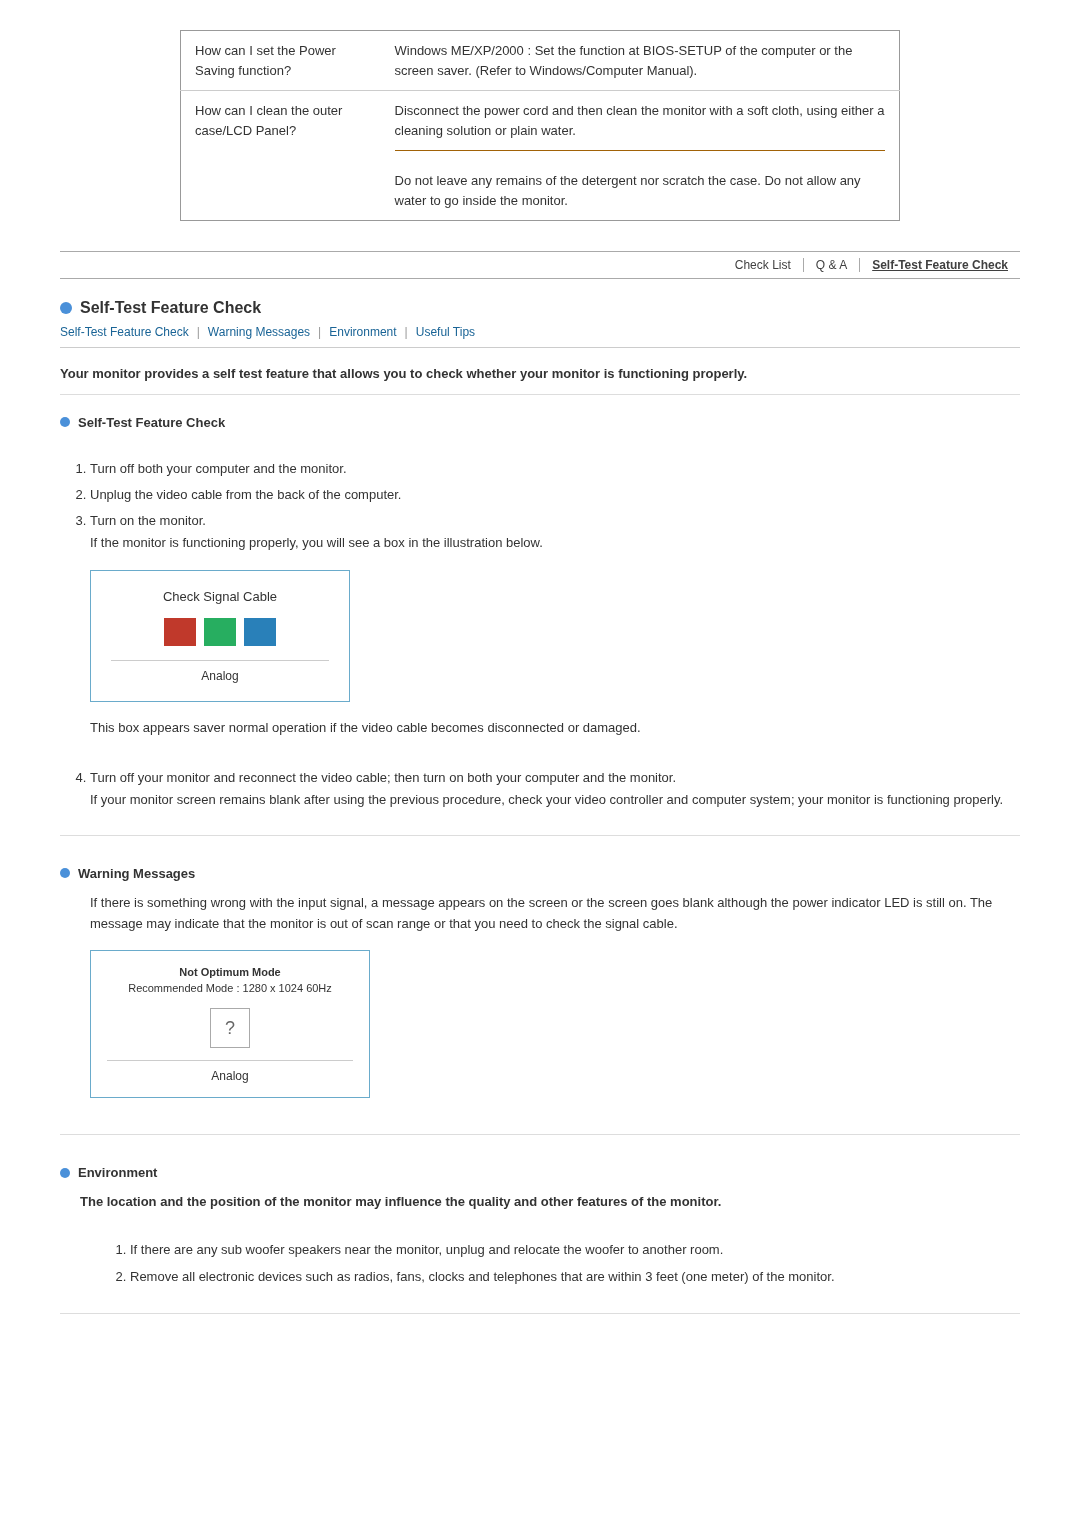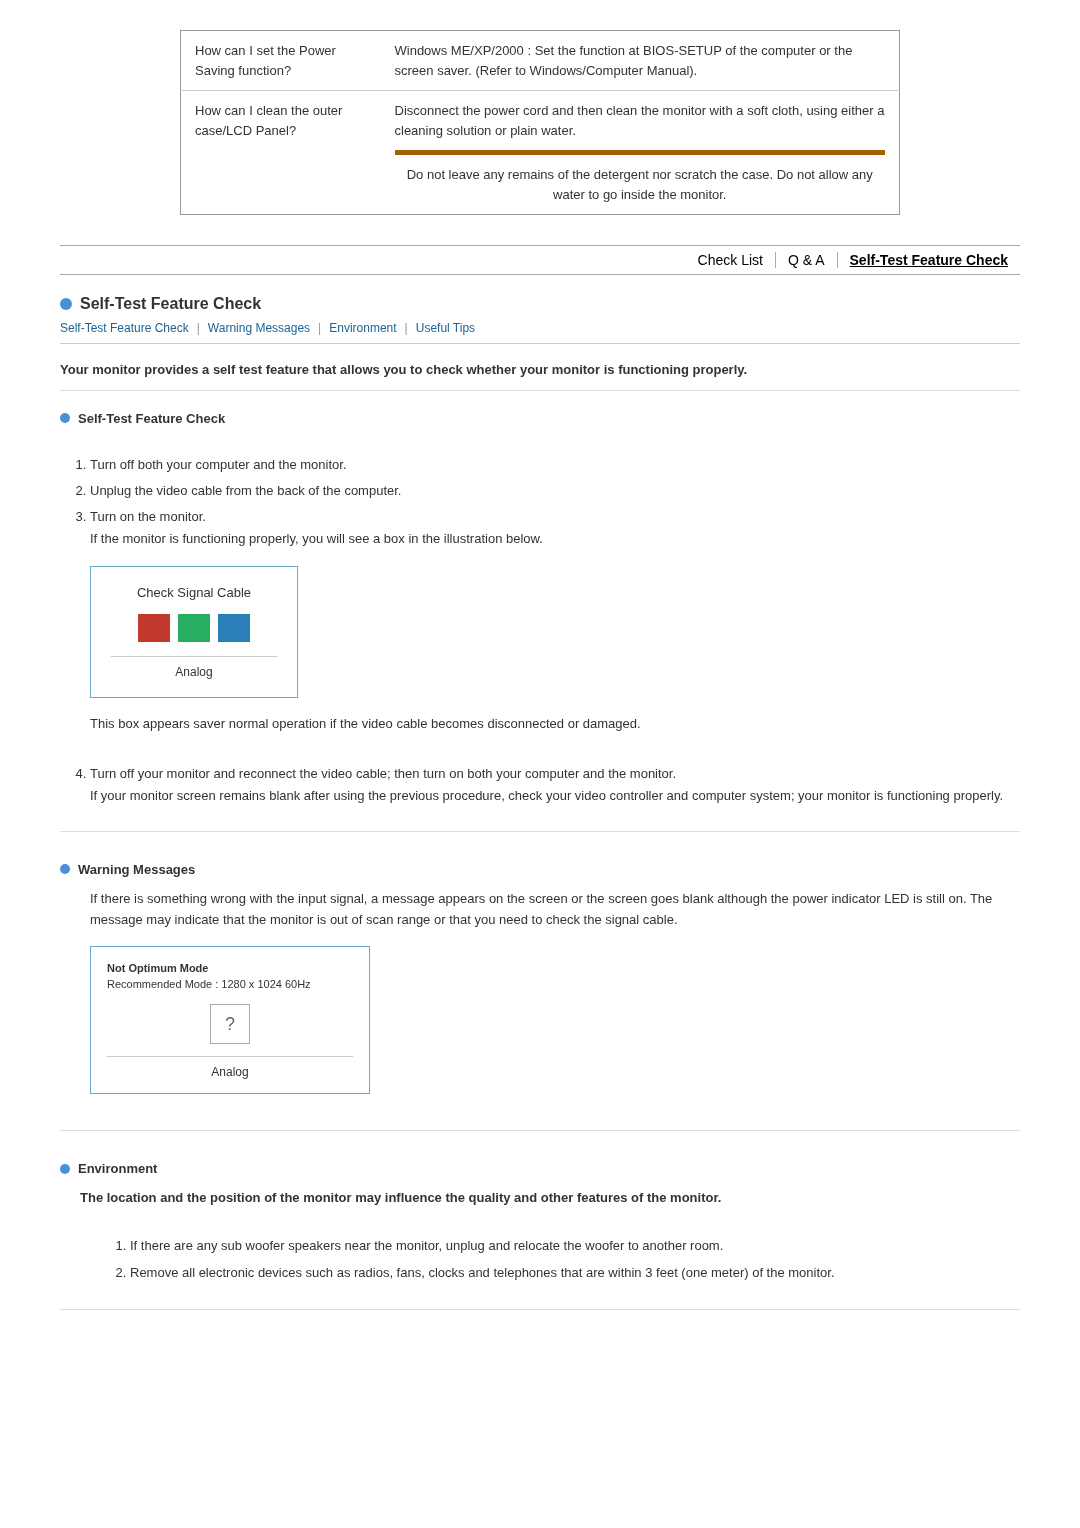--- a/index.html
+++ b/index.html
@@ -33,40 +33,39 @@
       border-bottom: 1px solid #ccc;
     }
     .faq-table .faq-q {
       width: 200px;
       font-weight: normal;
     }
     .faq-table .faq-a {
       border-left: none;
     }
     .faq-answer-block {
-      border-top: 5px solid #a16207;
-      padding-top: 10px;
+      border-top: 1px solid #a16207;
+      padding-top: 20px;
       margin-top: 10px;
-      text-align: center;
     }
 
     
     .nav-bar {
       display: flex;
       justify-content: flex-end;
       align-items: center;
       border-top: 1px solid #aaa;
       border-bottom: 1px solid #aaa;
       padding: 6px 0;
       margin-bottom: 20px;
       gap: 0;
     }
     .nav-bar .nav-item {
-      font-size: 14px;
-      color: #000000;
+      font-size: 12px;
+      color: #404040;
       padding: 0 12px;
       border-right: 1px solid #aaa;
     }
     .nav-bar .nav-item:last-child {
       border-right: none;
     }
     .nav-bar .nav-item.active {
       font-weight: bold;
       text-decoration: underline;
     }
@@ -149,21 +148,21 @@
       margin-top: 28px;
     }
     ol li {
       margin-bottom: 4px;
     }
 
     
     .signal-box {
       border: 1.5px solid #6aabcb;
       background: #fff;
-      width: 208px;
+      width: 260px;
       margin: 16px 0 16px 30px;
       padding: 18px 20px;
       text-align: center;
     }
     .signal-box-title {
       font-size: 13px;
       color: #333;
       margin-bottom: 14px;
     }
     .color-blocks {
@@ -190,21 +189,21 @@
       background: #fff;
       width: 280px;
       margin: 16px 0 16px 30px;
       padding: 14px 16px;
       text-align: center;
     }
     .warning-box-text {
       font-size: 11px;
       color: #333;
       margin-bottom: 12px;
-      text-align: left;
+      text-align: center;
       line-height: 1.4;
     }
     .warning-question {
       width: 40px;
       height: 40px;
       border: 1px solid #aaa;
       display: flex;
       align-items: center;
       justify-content: center;
       margin: 0 auto 12px auto;

